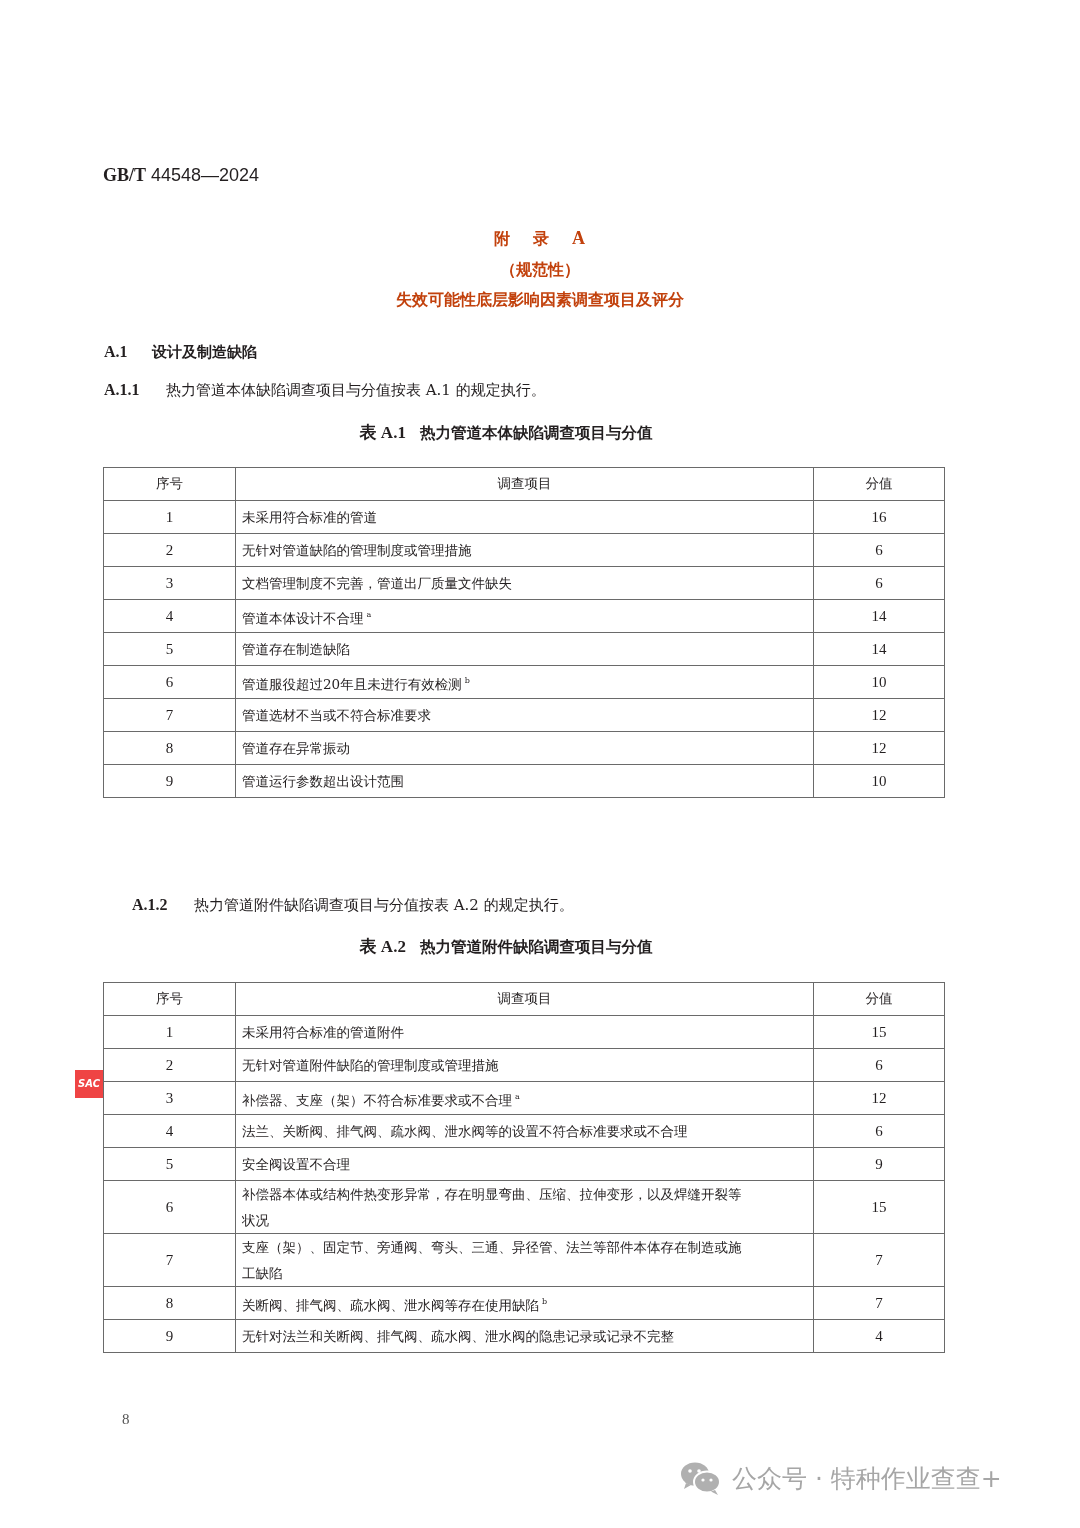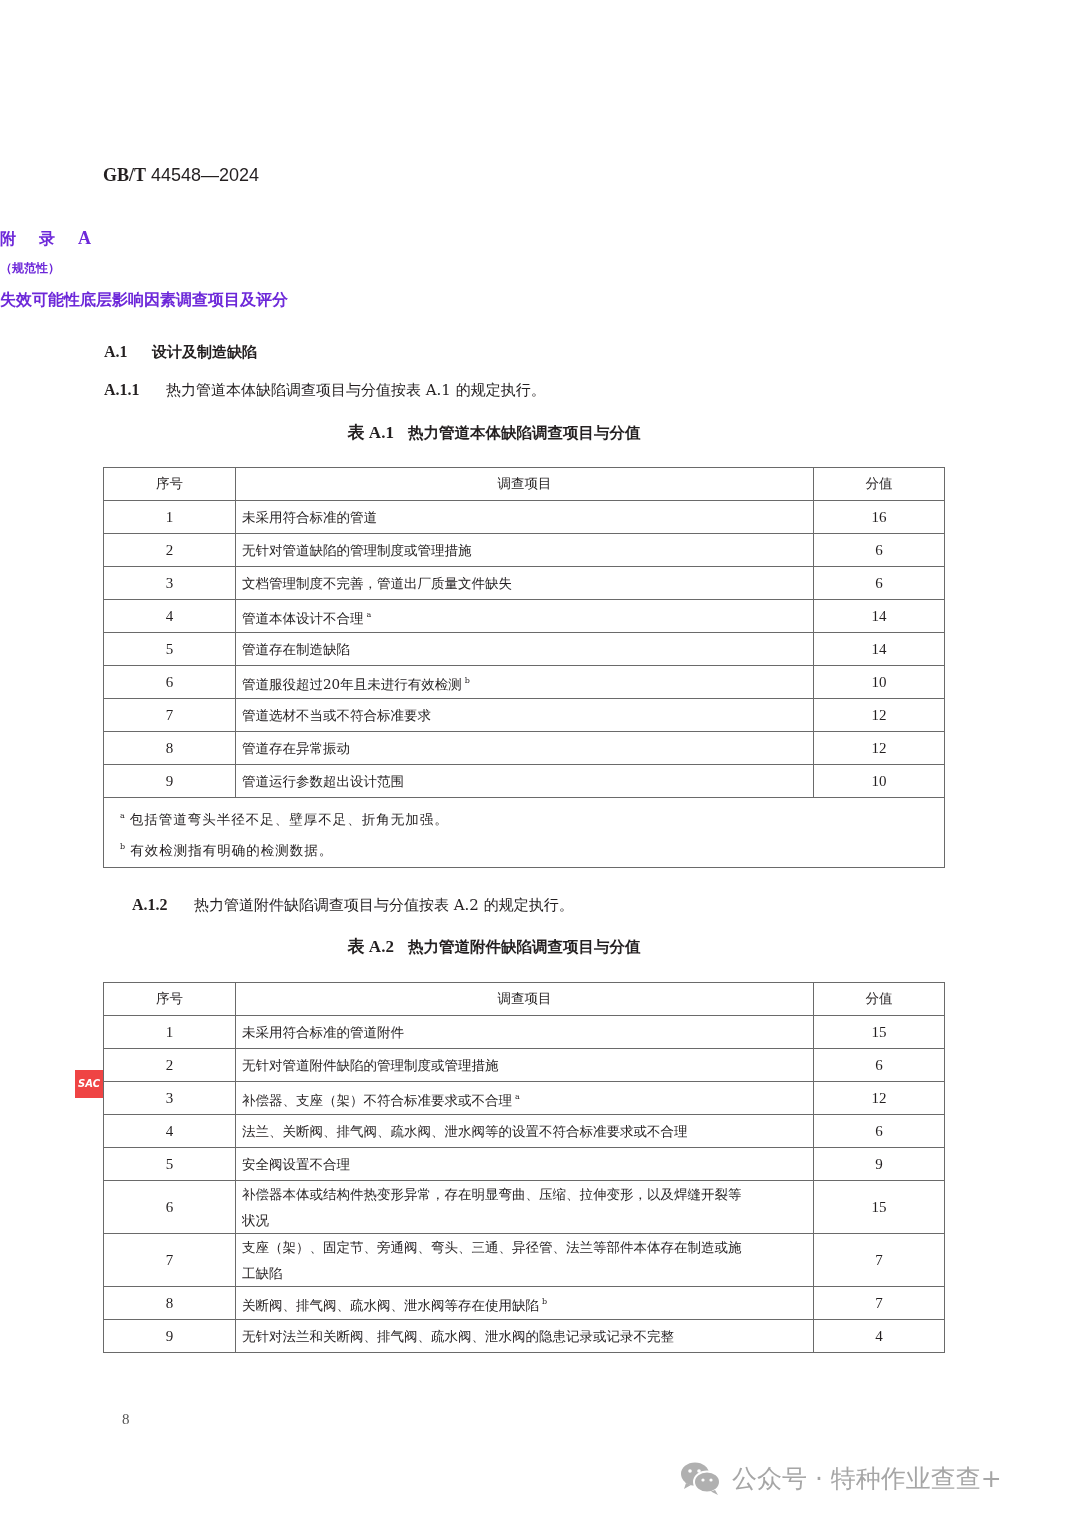--- a/index.html
+++ b/index.html
@@ -8,35 +8,35 @@
     font-family: "DejaVu Serif", "Liberation Serif", serif;
     color: #231f20;
   }
   .std-code {
     position: absolute; left: 103px; top: 124px;
     font-family: "Liberation Serif", serif; font-size: 18px; color: #231f20; margin-top: 41px;
   }
   .std-code .b { font-weight: bold; }
   .std-code .n { font-family: "Liberation Sans", sans-serif; }
   .center-title {
-    position: absolute; left: 0; width: 1080px; 
-    font-family: "DejaVu Sans", sans-serif; font-weight: bold; color: #6d28d9;
+    position: absolute; left: 0; width: 1080px; text-align: center;
+    font-family: "DejaVu Sans", sans-serif; font-weight: bold; color: #c2410c;
   }
   .t1 { top: 228px; font-size: 16px; letter-spacing: 1px; }
   .t1 .sp { display: inline-block; width: 22px; }
-  .t2 { top: 260px; font-size: 12px; }
+  .t2 { top: 260px; font-size: 16px; }
   .t3 { top: 290px; font-size: 16px; }
   .sec {
     position: absolute; left: 104px; font-size: 15px; color: #231f20;
     font-family: "DejaVu Serif", serif;
   }
   .sec .num { font-family: "Liberation Serif", serif; font-weight: bold; font-size: 16px; display: inline-block; min-width: 48px; }
   .sec .head { font-family: "DejaVu Sans", sans-serif; font-weight: bold; }
   .tcap {
-    position: absolute; left: 4px; width: 980px; text-align: center;
+    position: absolute; left: 16px; width: 980px; text-align: center;
     font-family: "DejaVu Sans", sans-serif; font-weight: bold; font-size: 15.5px;
   }
   .tcap .num { font-family: "Liberation Serif", serif; font-size: 17px; margin-right: 14px; }
   table.std {
     position: absolute; left: 103px; width: 842px;
     border-collapse: collapse; font-size: 13.5px;
     font-family: "DejaVu Serif", serif; color: #231f20;
     border: 1.6px solid #3a3a3a;
   }
   table.std td, table.std th {
@@ -131,26 +131,20 @@
   <tr>
         <td class="c-seq">8</td>
         <td class="c-item"><span>管道存在异常振动</span></td>
         <td class="c-score">12</td>
       </tr>
   <tr>
         <td class="c-seq">9</td>
         <td class="c-item"><span>管道运行参数超出设计范围</span></td>
         <td class="c-score">10</td>
       </tr>
-  <tr>
-    <td colspan="3" class="notes">
-      <div><sup>a</sup><span>包括管道弯头半径不足、壁厚不足、折角无加强。</span></div>
-      <div><sup>b</sup><span>有效检测指有明确的检测数据。</span></div>
-    </td>
-  </tr>
 </tbody>
   </table>
 
 <div class="sec" style="top:896px;">
   <span class="num" style="min-width:62px;margin-left:28px;">A.1.2</span><span>热力管道附件缺陷调查项目与分值按表 A.2 的规定执行。</span>
 </div>
 
 <div class="tcap" style="top:935px;">
   <span class="num">表 A.2</span><span>热力管道附件缺陷调查项目与分值</span>
 </div>

